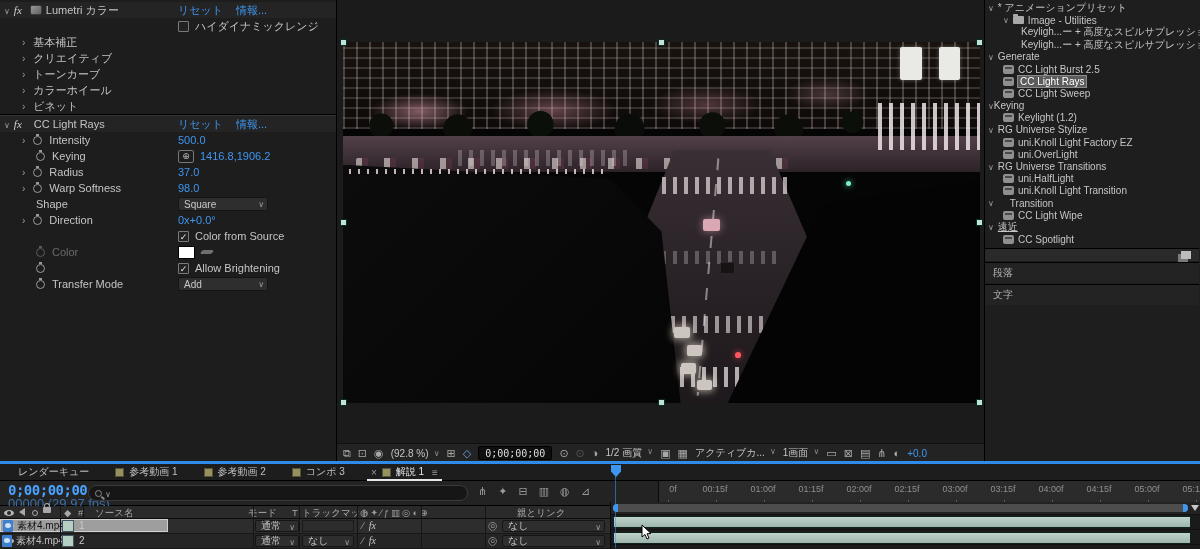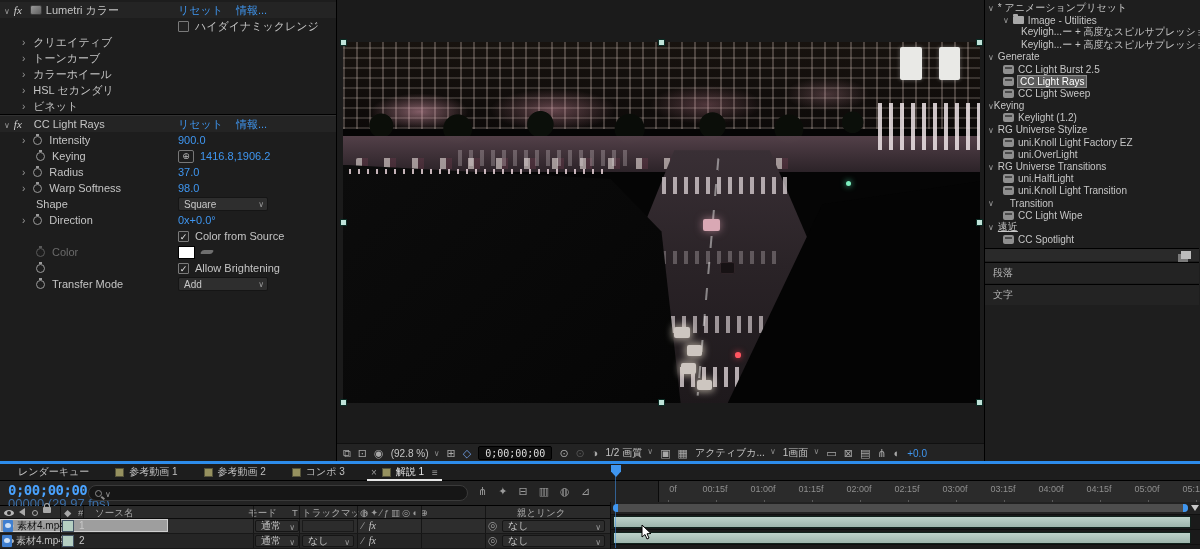--- a/index.html
+++ b/index.html
@@ -181,51 +181,51 @@
         <span class="inf">情報...</span>
       </div>
       <div class="erow">
         <span class="at178">
             <span class="cb"></span>
         <span class="lbl">ハイダイナミックレンジ</span>
           </span>
       </div>
       <div class="erow">
           <span class="ic i-cr" style="margin-left:22px"></span>
+          <span class="lbl" style="margin-left:8px">基本補正</span>
+        </div>
+      <div class="erow">
+          <span class="ic i-cr" style="margin-left:22px"></span>
           <span class="lbl" style="margin-left:8px">クリエイティブ</span>
         </div>
       <div class="erow">
           <span class="ic i-cr" style="margin-left:22px"></span>
           <span class="lbl" style="margin-left:8px">トーンカーブ</span>
         </div>
       <div class="erow">
           <span class="ic i-cr" style="margin-left:22px"></span>
           <span class="lbl" style="margin-left:8px">カラーホイール</span>
-        </div>
-      <div class="erow">
-          <span class="ic i-cr" style="margin-left:22px"></span>
-          <span class="lbl" style="margin-left:8px">HSL セカンダリ</span>
         </div>
       <div class="erow">
           <span class="ic i-cr" style="margin-left:22px"></span>
           <span class="lbl" style="margin-left:8px">ビネット</span>
         </div>
       <div class="ediv"></div>
       <div class="erow ehead">
         <span class="ic i-cd" style="margin-left:4px"></span>
         <span class="fxg" style="margin-left:4px">fx</span>
         <span class="lbl" style="margin-left:12px">CC Light Rays</span>
         <span class="rst">リセット</span>
         <span class="inf">情報...</span>
       </div>
       <div class="erow">
         <span class="ic i-cr" style="margin-left:22px"></span>
         <span class="sw" style="margin-left:8px"></span>
         <span class="lbl" style="margin-left:7px">Intensity</span>
-        <span class="at178 blue">900.0</span>
+        <span class="at178 blue">500.0</span>
       </div>
       <div class="erow">
         <span class="sw" style="margin-left:36px"></span>
         <span class="lbl" style="margin-left:7px">Keying</span>
         <span class="at178">
             <span class="center-btn">⊕</span>
         <span class="blue">1416.8,1906.2</span>
           </span>
       </div>
       <div class="erow">

